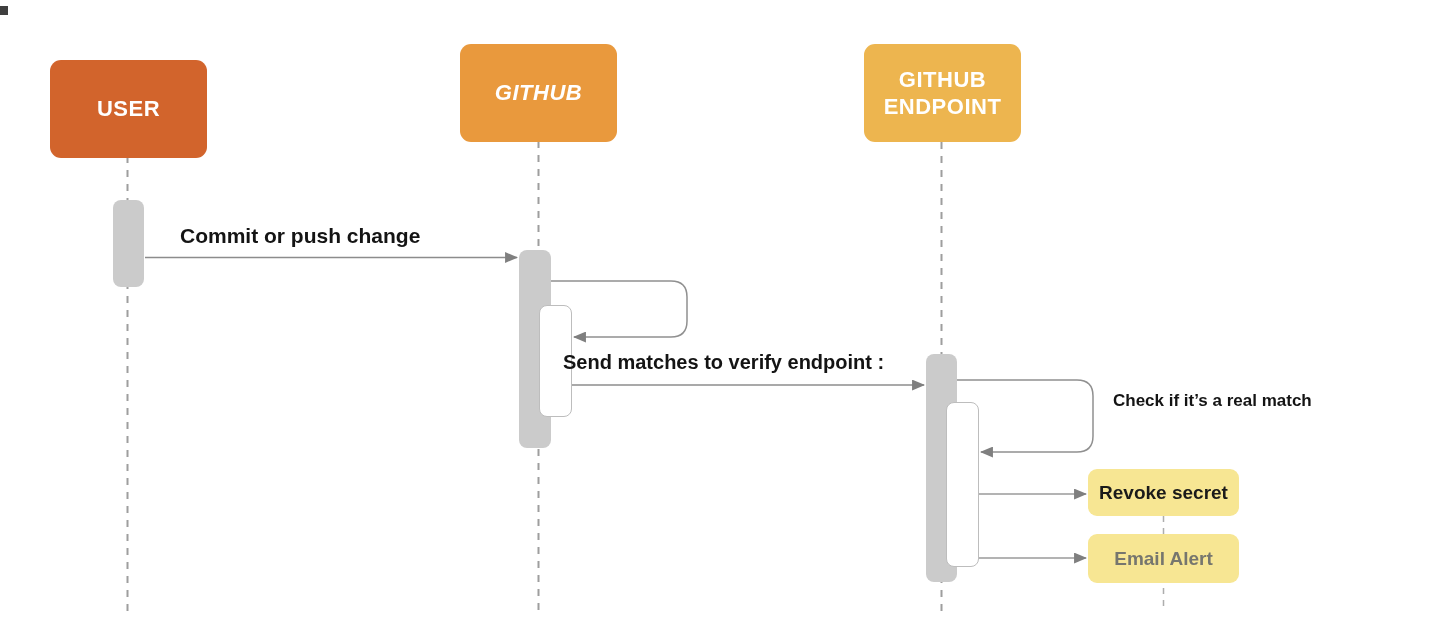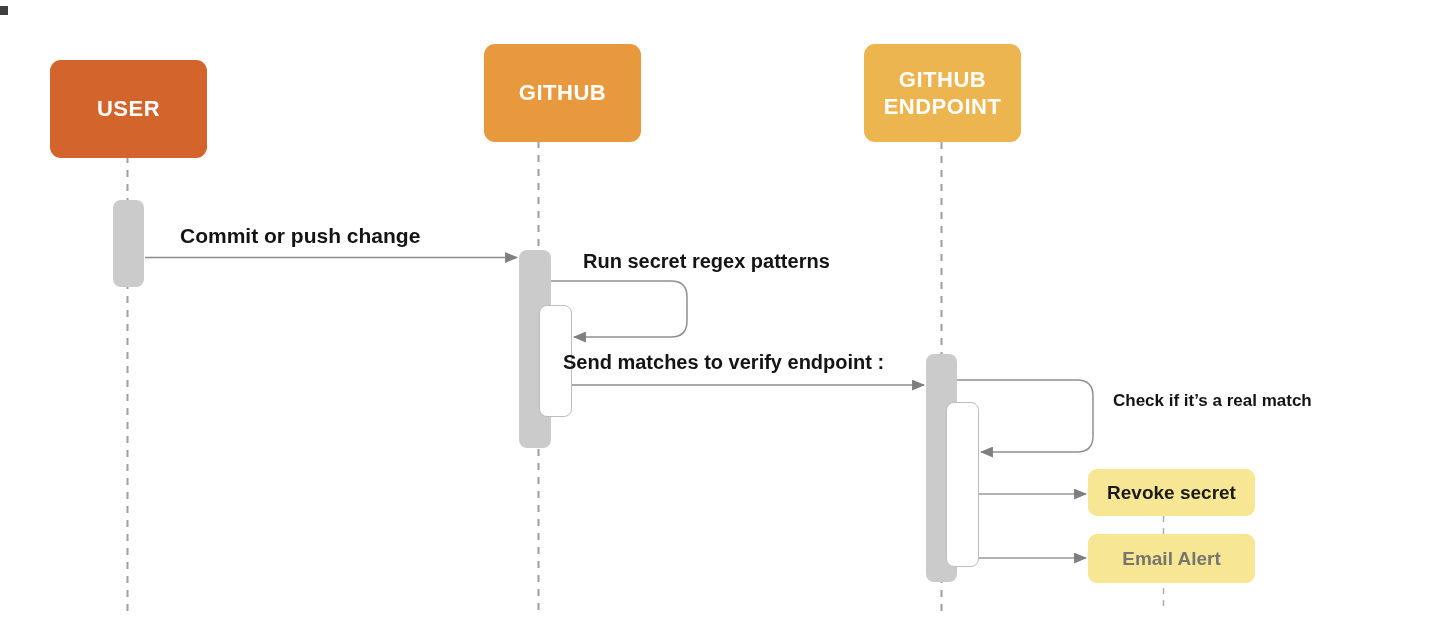--- a/index.html
+++ b/index.html
@@ -12,21 +12,21 @@
 
   
   .actor{
     position:absolute;width:157px;height:98px;border-radius:11px;
     display:flex;align-items:center;justify-content:center;
     color:#ffffff;font-weight:bold;font-size:22px;letter-spacing:.5px;
     text-align:center;z-index:2;
   }
   .actor .wrap{display:block;width:130px;line-height:1.25;}
   .actor-user{left:50px;top:60px;}
-  .actor-github{left:484px;top:44px;}
+  .actor-github{left:460px;top:44px;font-style:italic;}
   .actor-verify{left:864px;top:44px;}
 
   
   .activation{position:absolute;border-radius:8px;z-index:2;}
   .act-user{left:113px;top:200px;width:31px;height:87px;}
   .act-github{left:519px;top:250px;width:32px;height:198px;}
   .act-verify{left:926px;top:354px;width:31px;height:228px;}
   .activation.inner{
     background:#ffffff;border:1.5px solid #bdbdbd;box-sizing:border-box;
   }
@@ -38,21 +38,21 @@
     position:absolute;font-weight:bold;color:#141414;font-size:20px;
     text-align:left;white-space:nowrap;z-index:5;
   }
   .msg-commit{left:180px;top:224px;width:302px;font-size:21px;}
   .msg-regex{left:583px;top:250px;width:300px;}
   .msg-send{left:563px;top:351px;width:368px;}
   .msg-check{left:1113px;top:391px;width:272px;font-size:17px;}
 
   
   .note{
-    position:absolute;width:167px;border-radius:9px;z-index:2;
+    position:absolute;width:151px;border-radius:9px;z-index:2;
     display:flex;align-items:center;justify-content:center;
     font-weight:bold;font-size:19px;
   }
   .note-revoke{left:1088px;top:469px;height:47px;}
   .note-email{left:1088px;top:534px;height:49px;}
 
   .edge-artifact{position:absolute;left:0;top:6px;width:8px;height:9px;background:#3f3f3f;z-index:6;}
 
   .connectors{z-index:4;}
   .lifelines{z-index:1;}
@@ -100,19 +100,18 @@
     </defs>
     <line x1="145" y1="257.5" x2="517" y2="257.5" stroke="#8C8C8C" stroke-width="1.5" marker-end="url(#arrow)"></line>
     <path d="M 551 281 H 671 Q 687 281 687 297 V 321 Q 687 337 671 337 H 574" fill="none" stroke="#909090" stroke-width="1.5" marker-end="url(#arrow)"></path>
     <line x1="572" y1="385" x2="924" y2="385" stroke="#8C8C8C" stroke-width="1.5" marker-end="url(#arrow)"></line>
     <path d="M 957 380 H 1077 Q 1093 380 1093 396 V 436 Q 1093 452 1077 452 H 981" fill="none" stroke="#909090" stroke-width="1.5" marker-end="url(#arrow)"></path>
     <line x1="979" y1="494" x2="1086" y2="494" stroke="#9A9A9A" stroke-width="1.5" marker-end="url(#arrow)"></line>
     <line x1="979" y1="558" x2="1086" y2="558" stroke="#9A9A9A" stroke-width="1.5" marker-end="url(#arrow)"></line>
   </svg>
 
   <div class="msg msg-commit">Commit or push change</div>
-  <div class="msg msg-regex">Run secret regex patterns</div>
   <div class="msg msg-send">Send matches to verify endpoint :</div>
   <div class="msg msg-check">Check if it’s a real match</div>
 
   <div class="edge-artifact"></div>
 
 </div>
 
 </body></html>

